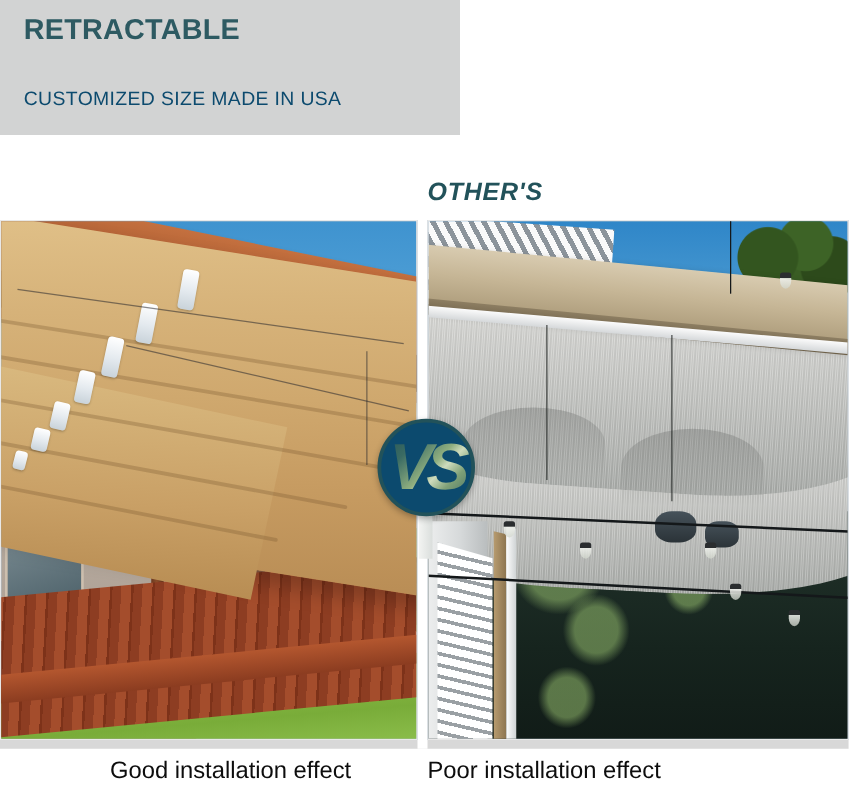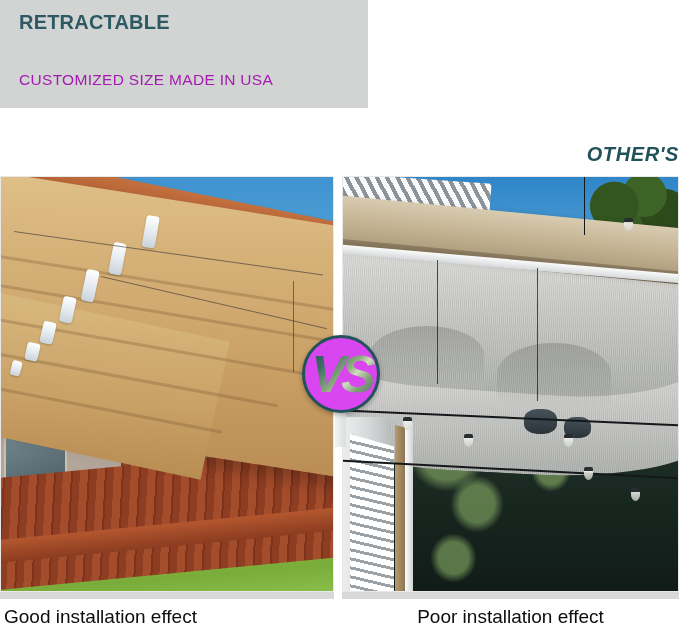--- a/index.html
+++ b/index.html
@@ -14,45 +14,45 @@
 
   
   .header-band{
     position:absolute;left:0;top:0;width:368px;height:108px;
     background:#d2d3d3;
   }
   .title-line{
     position:absolute;left:19px;
     color:#2d5a62;
     font-weight:bold;
-    font-size:20px;
+    font-size:23px;
     letter-spacing:.2px;
     line-height:1;
     white-space:nowrap;
   }
   .title-1{top:12px;}
   .title-2{top:39px;}
   .subtitle{
     position:absolute;left:19px;top:71px;
-    color:#a21caf;
+    color:#0c4a6e;
     font-size:15.5px;
     letter-spacing:.3px;
     white-space:nowrap;
   }
 
   
   .col-label{
     position:absolute;top:143px;
     color:#22525a;
     font-weight:bold;font-style:italic;
     font-size:20px;letter-spacing:.6px;
     white-space:nowrap;
   }
   .label-ours{left:0;width:337px;text-align:center;}
-  .label-others{left:342px;width:337px;text-align:right;}
+  .label-others{left:342px;width:337px;text-align:left;}
 
   
   .panel{
     position:absolute;top:176px;height:416px;
     overflow:hidden;
     background:#9fb4c4;
     border:1px solid #e8e8e8;
     box-sizing:border-box;
   }
   .panel-left{left:0;width:334px;}
@@ -278,21 +278,21 @@
     border-radius:2px 2px 50% 50%;
   }
   .r-thinwire{
     position:absolute;width:1px;background:rgba(25,30,28,.75);
   }
 
   
   .vs-badge{
     position:absolute;left:302px;top:335px;width:78px;height:78px;
     border-radius:50%;
-    background:#d946ef;
+    background:#0c4a6e;
     border:3px solid #22525a;
     box-sizing:border-box;
     box-shadow:0 2px 5px rgba(0,0,0,.3);
     z-index:20;
   }
   .vs-text{
     position:absolute;left:0;top:0;width:100%;height:100%;
     display:flex;align-items:center;justify-content:center;
     font-size:52px;font-weight:bold;font-style:italic;
     letter-spacing:-5px;
@@ -313,22 +313,22 @@
     position:absolute;left:0;top:592px;width:679px;height:7px;
     background:#d8d8d8;
   }
   .footer-strip .gapline{
     position:absolute;left:334px;top:0;width:8px;height:7px;background:#ffffff;
   }
   .caption{
     position:absolute;top:606px;
     color:#0d0d0d;font-size:19px;white-space:nowrap;
   }
-  .cap-left{left:4px;width:337px;}
-  .cap-right{left:342px;width:337px;text-align:center;}
+  .cap-left{left:16px;width:337px;text-align:center;}
+  .cap-right{left:342px;width:337px;}
 </style>
 </head>
 <body>
 
 <div id="page">
 
   <div class="header-band">
     <div class="title-line title-1">RETRACTABLE</div>
     <div class="subtitle">CUSTOMIZED SIZE MADE IN USA</div>
   </div>

